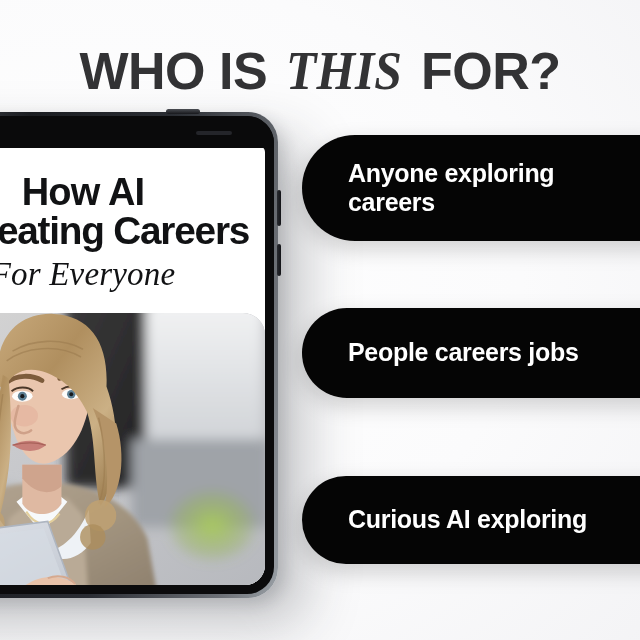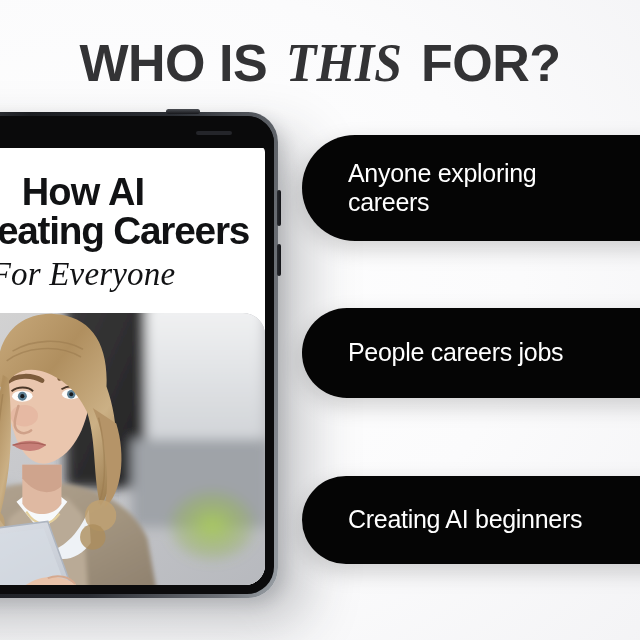--- a/index.html
+++ b/index.html
@@ -10,21 +10,21 @@
   }
   body {
     position:relative;
     background:
       radial-gradient(ellipse 900px 700px at 18% 45%, #ffffff 0%, #fbfbfc 45%, #f3f3f5 80%, #ececed 100%);
   }
 
   
   .headline {
     position:absolute;
-    left:0; right:0; top:36px;
+    left:0; right:0; top:44px;
     text-align:center;
     white-space:nowrap;
     font-size:52px;
     font-weight:700;
     letter-spacing:-0.5px;
     color:#333335;
     line-height:1;
   }
   .headline .em {
     font-family:"Liberation Serif", serif;
@@ -149,21 +149,21 @@
     width:400px;
     background:#050505;
     border-radius:70px;
     display:flex;
     align-items:center;
     box-shadow:0 8px 22px rgba(10,10,12,0.18);
   }
   .pill-text {
     color:#ffffff;
     font-size:25px;
-    font-weight:400;
+    font-weight:700;
     letter-spacing:-0.3px;
     line-height:1.18;
     padding-left:46px;
     padding-right:20px;
     white-space:pre-line;
   }
   #pill-1 { top:135px;  height:106px; }
   #pill-2 { top:308px;  height:90px;  }
   #pill-3 { top:476px;  height:88px;  }
 </style>
@@ -311,14 +311,14 @@
 </div>
 
 <div class="pill" id="pill-1">
   <div class="pill-text">Anyone exploring
 careers</div>
 </div>
 <div class="pill" id="pill-2">
   <div class="pill-text">People careers jobs</div>
 </div>
 <div class="pill" id="pill-3">
-  <div class="pill-text">Creating AI beginners</div>
+  <div class="pill-text">Curious AI exploring</div>
 </div>
 
 </body></html>

